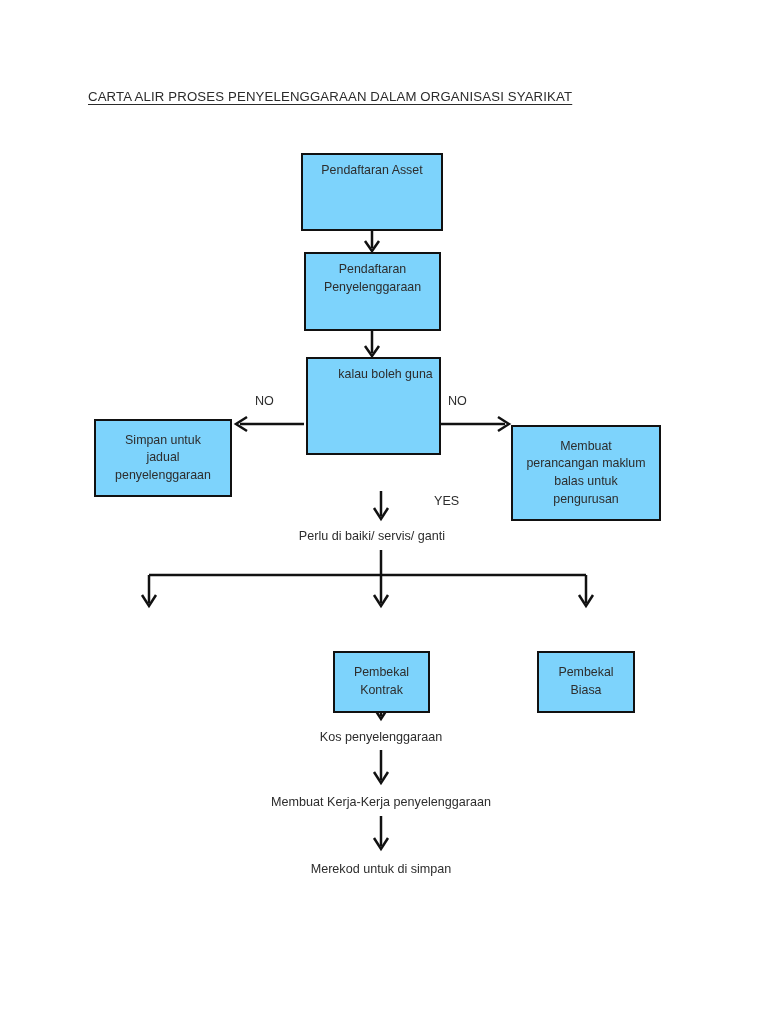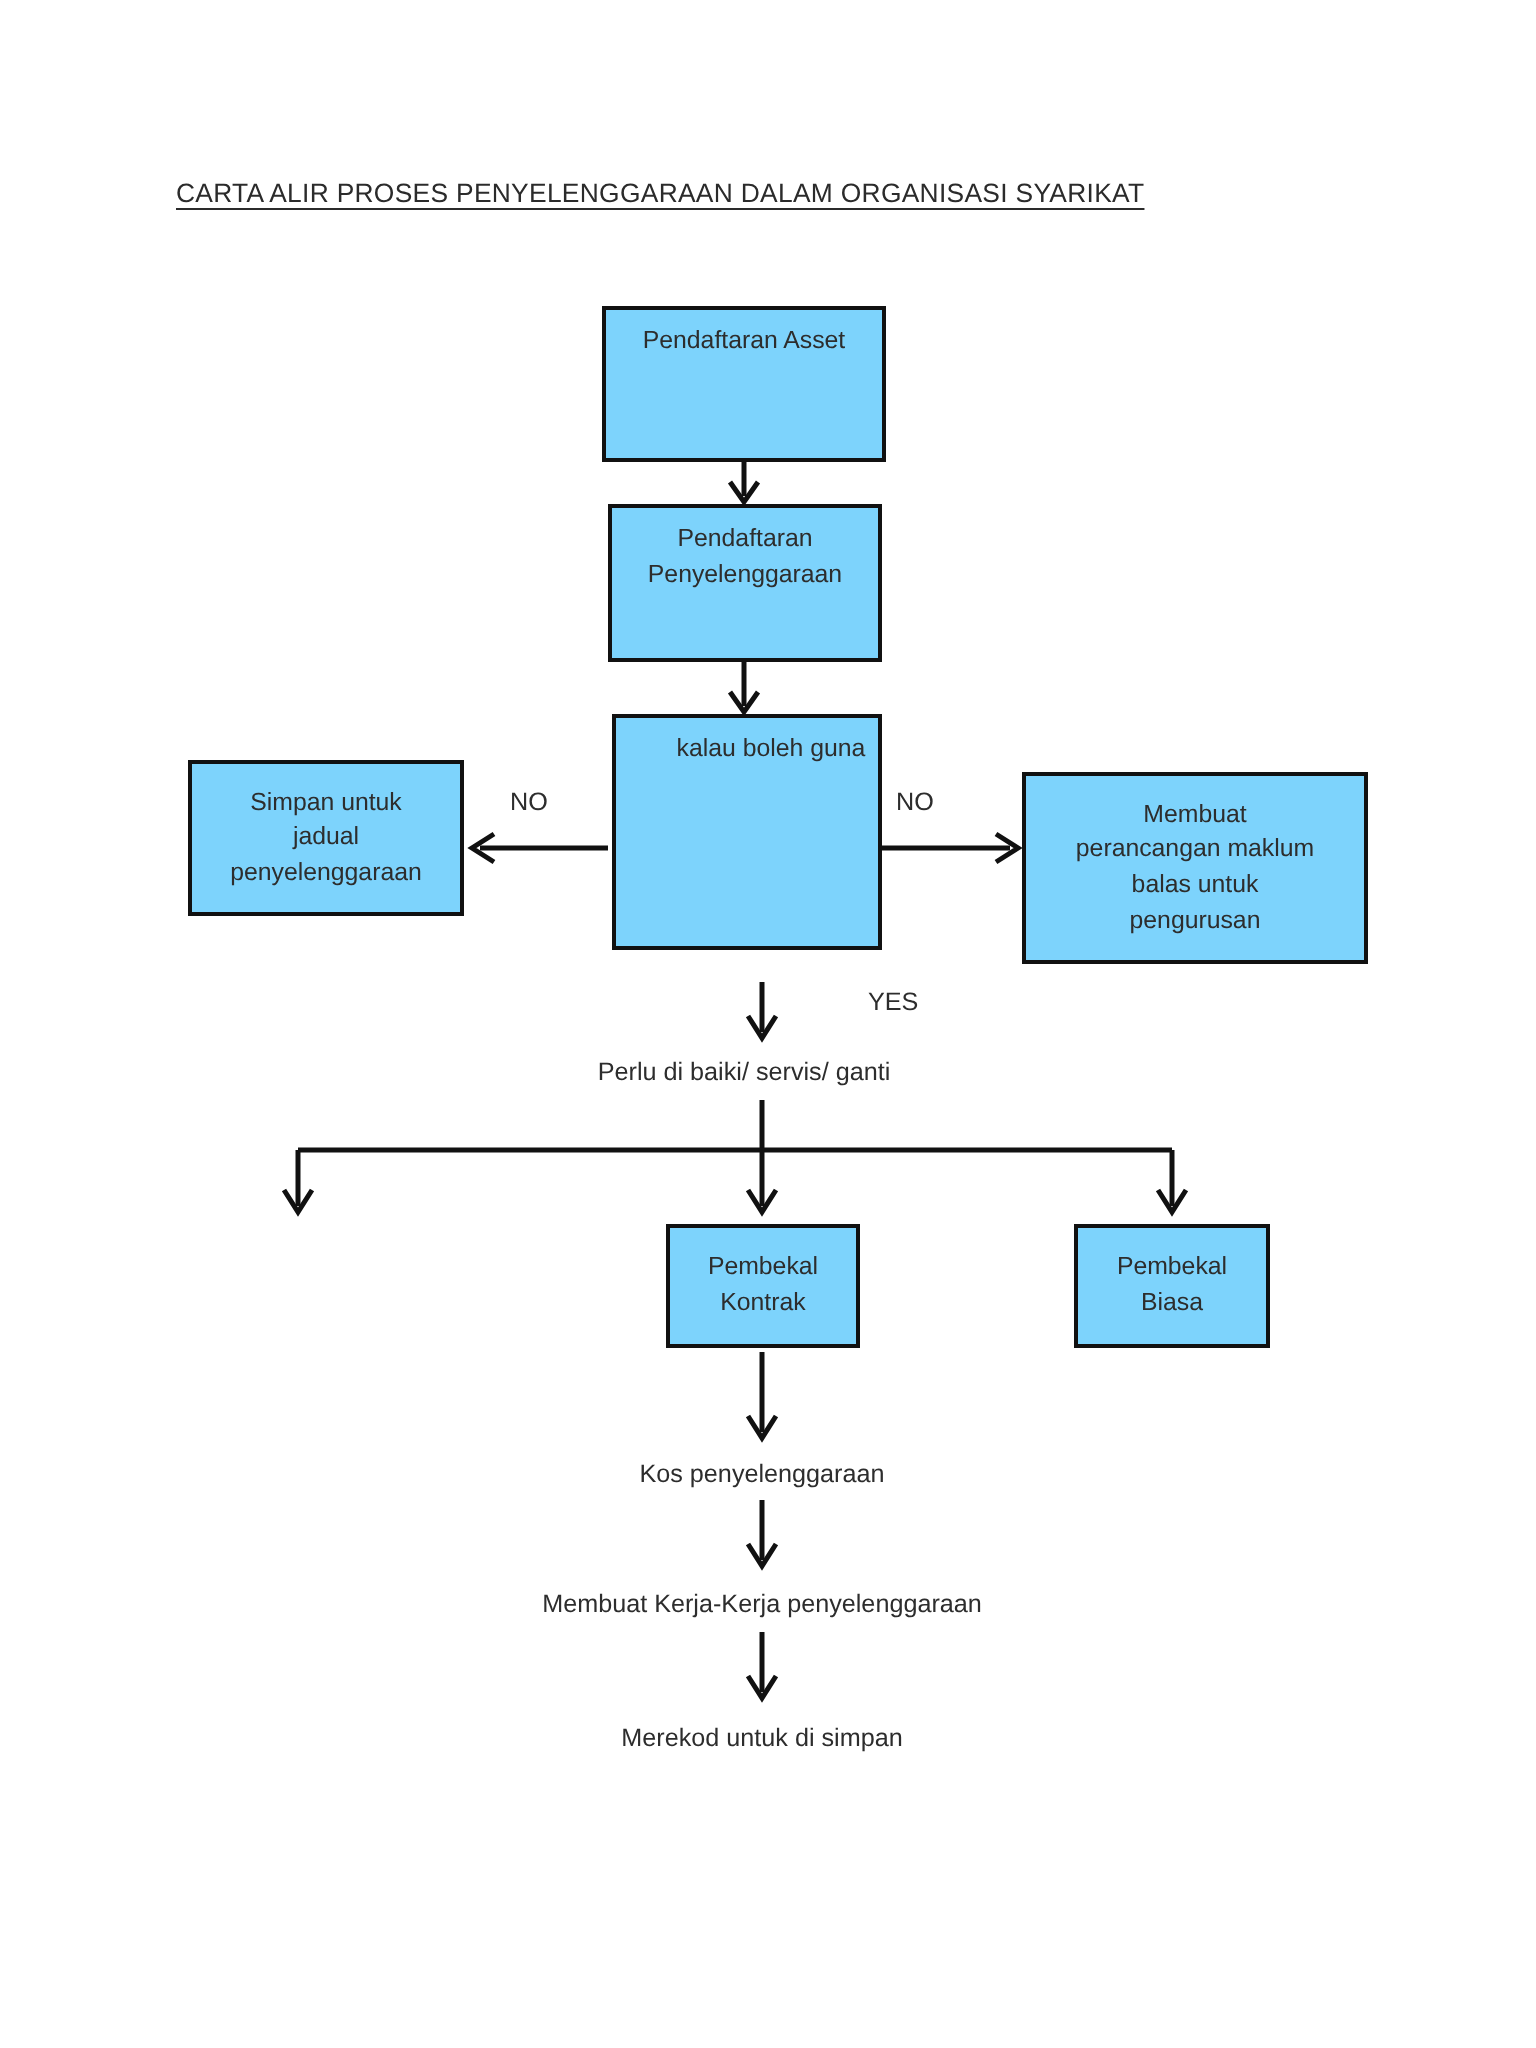--- a/index.html
+++ b/index.html
@@ -48,20 +48,21 @@
     color: #2d2d2d;
     padding-top: 7px;
     padding-left: 4px;
     padding-right: 4px;
   }
   .node.vcenter {
     display: flex;
     align-items: center;
     justify-content: center;
     padding-top: 0;
+    margin-top: 39px;
   }
 
   
   .text-step {
     position: absolute;
     font-size: 12.6px;
     color: #2d2d2d;
     white-space: nowrap;
     transform: translateX(-50%);
     text-align: center;
@@ -135,33 +136,33 @@
 
   <div class="node" style="left:301px; top:153px; width:142px; height:78px;">
     <span>Pendaftaran Asset</span>
   </div>
 
   <div class="node" style="left:304px; top:252px; width:137px; height:79px;">
     <div>Pendaftaran</div>
     <div>Penyelenggaraan</div>
   </div>
 
-  <div class="node" style="left:306px; top:357px; width:135px; height:118px;padding-left:28px;">
+  <div class="node" style="left:306px; top:357px; width:135px; height:98px;padding-left:28px;">
     <span>kalau boleh guna</span>
   </div>
 
   <div class="node vcenter" style="left:94px; top:380px; width:138px; height:78px;">
     <div>
       <div>Simpan untuk</div>
       <div>jadual</div>
       <div>penyelenggaraan</div>
     </div>
   </div>
 
-  <div class="node vcenter" style="left:511px; top:386px; width:173px; height:96px;">
+  <div class="node vcenter" style="left:511px; top:386px; width:150px; height:96px;">
     <div>
       <div>Membuat</div>
       <div>perancangan maklum</div>
       <div>balas untuk</div>
       <div>pengurusan</div>
     </div>
   </div>
 
   <div class="branch-label" style="left:255px; top:394px;">NO</div>
 

